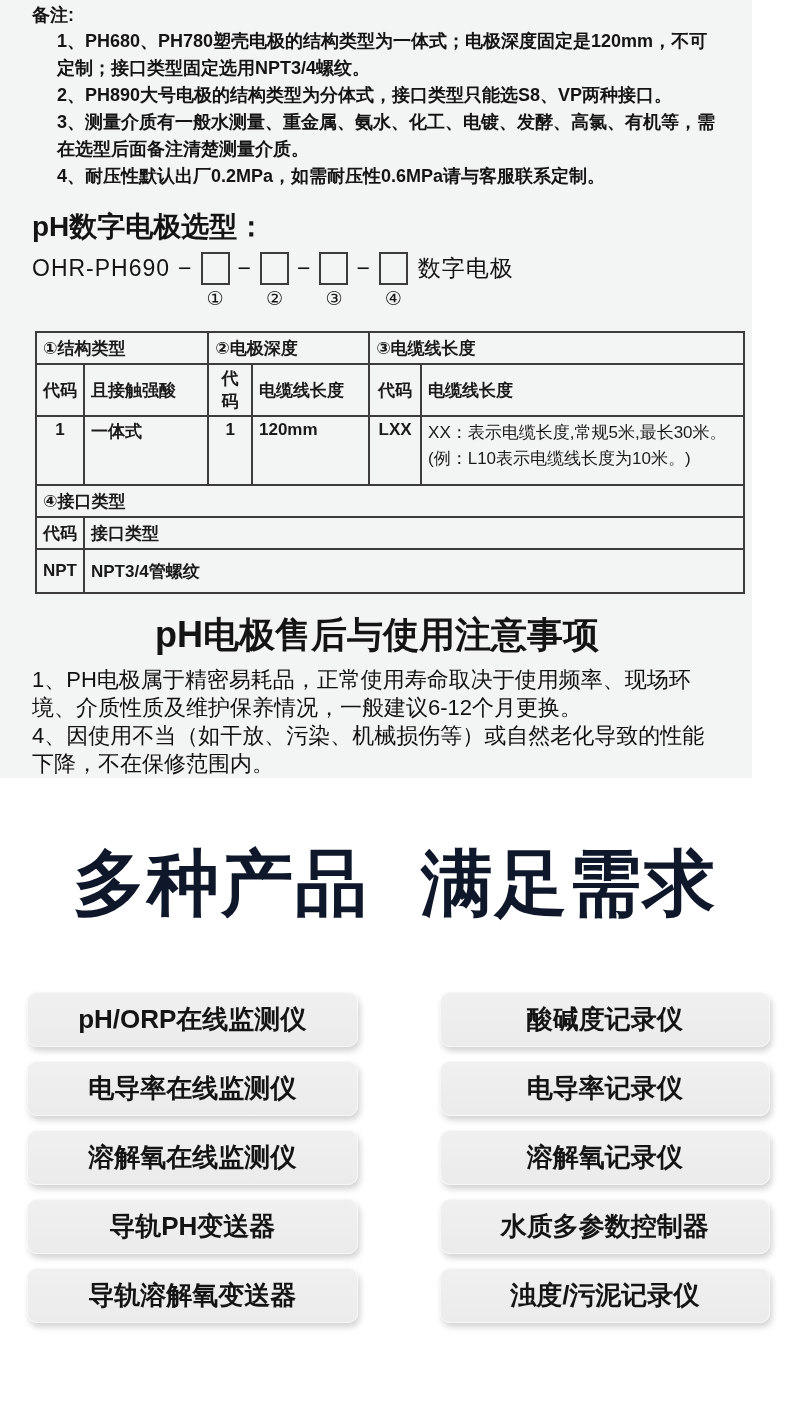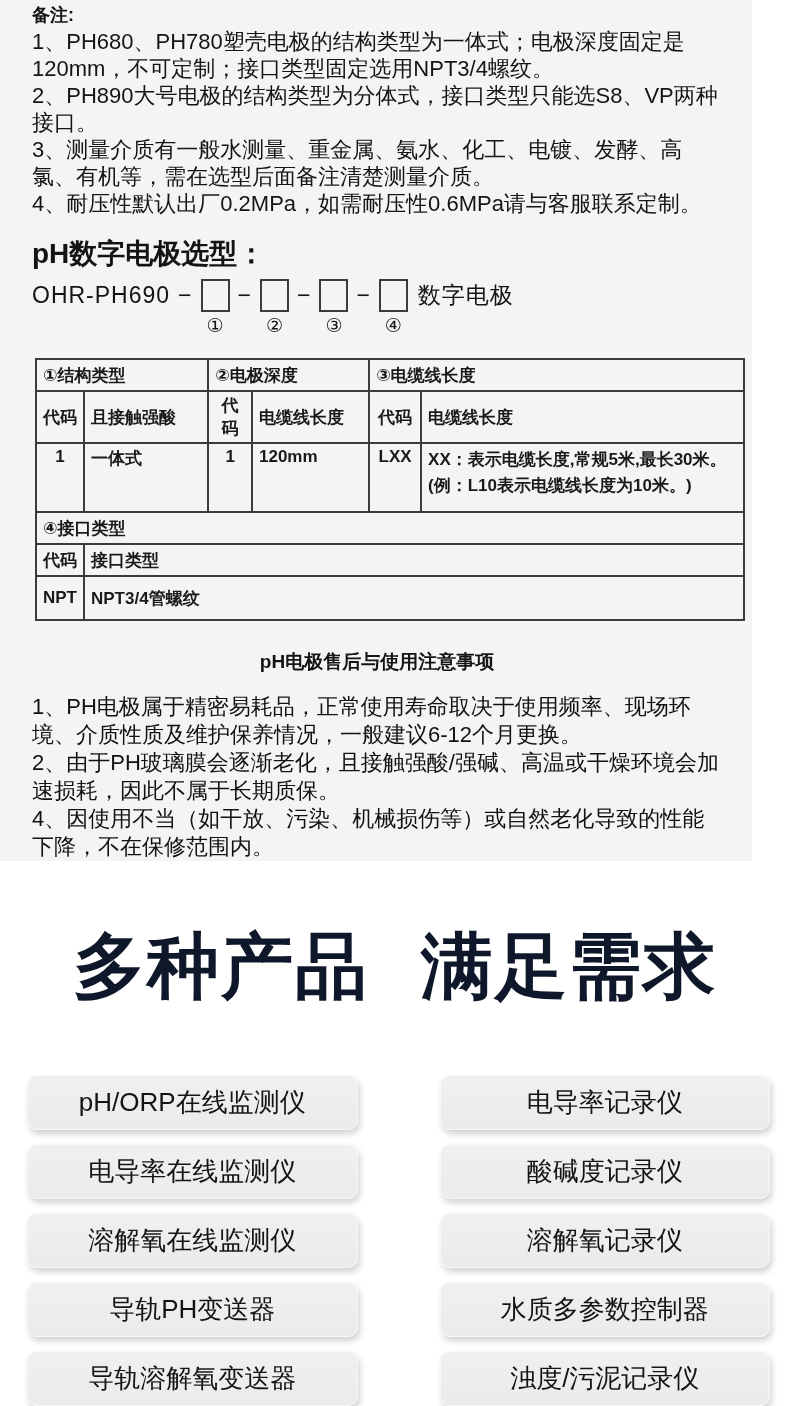--- a/index.html
+++ b/index.html
@@ -11,21 +11,21 @@
     overflow:hidden;
   }
   .top-section {
     box-sizing:border-box;
     width:752px; min-height:737px;
     background:#f3f4f4;
     padding:2px 30px 0 32px;
   }
   
   .notes-title { font-size:18px; font-weight:700; line-height:26px; }
-  .note-item  { font-size:22px; font-weight:400; line-height:27px; }
+  .note-item  { font-size:18px; font-weight:700; line-height:27px;margin-left:25px; }
   
   .sel-heading { font-size:28px; font-weight:700; margin-top:22px; line-height:30px; }
   .model-line {
     display:flex; align-items:center;
     margin-top:10px; padding-bottom:30px;
     font-size:23px; font-weight:500; letter-spacing:1px;
   }
   .model-prefix { white-space:nowrap; }
   .dash { margin:0 8px; font-weight:500; }
   .slot { position:relative; display:inline-block; }
@@ -44,24 +44,24 @@
   }
   table.spec th, table.spec td {
     border:2px solid #3c3c3c;
     padding:2px 6px;
     text-align:left; vertical-align:middle;
   }
   table.spec .c { text-align:center; }
   table.spec .grp { height:26px; }
   table.spec .sub { height:26px; }
   table.spec .data-row td { height:62px; vertical-align:top; padding-top:3px; }
-  table.spec .cable-cell { font-weight:700; line-height:26px; }
+  table.spec .cable-cell { font-weight:400; line-height:26px; }
   table.spec .s4-row td { height:38px; }
   
-  .aftersale-title { text-align:center; font-size:19px; font-weight:600; margin-top:24px; line-height:34px; }
+  .aftersale-title { text-align:center; font-size:36px; font-weight:600; margin-top:24px; line-height:34px; }
   .aftersale-item { font-size:22px; font-weight:400; line-height:28px; color:#111; }
   .aftersale-list { margin-top:14px; }
   
   .bottom-section { box-sizing:border-box; width:790px; height:669px; background:#ffffff; padding-top:62px; }
   .big-heading {
     text-align:center;
     font-size:72px; font-weight:900;
     color:#0f172a; letter-spacing:2px;
     line-height:86px;
     white-space:nowrap;
@@ -72,21 +72,21 @@
     padding:0 20px 0 27px;
     margin-top:66px;
   }
   .pcol { flex:1; display:flex; flex-direction:column; gap:14px; }
   .pbtn {
     height:55px; border-radius:10px;
     background:linear-gradient(180deg,#f0f0f0 0%,#ebebeb 100%);
     border:1px solid #f7f7f7;
     box-shadow:2px 4px 6px rgba(0,0,0,0.18);
     display:flex; align-items:center; justify-content:center;
-    font-size:26px; font-weight:400; color:#141414;
+    font-size:26px; font-weight:700; color:#141414;
     cursor:pointer;
     box-sizing:border-box;
   }
 </style>
 </head>
 <body>
 
 <div class="top-section">
 
   <div class="notes-title">备注:</div>
@@ -168,42 +168,41 @@
       <tr class="s4-row">
         <td class="c">NPT</td>
         <td colspan="5">NPT3/4管螺纹</td>
       </tr>
     </tbody>
   </table>
 
   <div class="aftersale-title">pH电极售后与使用注意事项</div>
   <div class="aftersale-list">
     <div class="aftersale-item">1、PH电极属于精密易耗品，正常使用寿命取决于使用频率、现场环境、介质性质及维护保养情况，一般建议6-12个月更换。</div>
-    <div class="aftersale-item">2、由于PH玻璃膜会逐渐老化，且接触强酸/强碱、高温或干燥环境会加速损耗，因此不属于长期质保。</div>
     <div class="aftersale-item">4、因使用不当（如干放、污染、机械损伤等）或自然老化导致的性能下降，不在保修范围内。</div>
   </div>
 
 </div>
 
 <div class="bottom-section">
   <div class="big-heading">
     <span class="part1">多种产品</span><span>满足需求</span>
   </div>
 
   <div class="products">
     <div class="pcol">
       <div class="pbtn">pH/ORP在线监测仪</div>
       <div class="pbtn">电导率在线监测仪</div>
       <div class="pbtn">溶解氧在线监测仪</div>
       <div class="pbtn">导轨PH变送器</div>
       <div class="pbtn">导轨溶解氧变送器</div>
 
     </div>
     <div class="pcol">
+      <div class="pbtn">酸碱度记录仪</div>
       <div class="pbtn">电导率记录仪</div>
-      <div class="pbtn">酸碱度记录仪</div>
       <div class="pbtn">溶解氧记录仪</div>
       <div class="pbtn">水质多参数控制器</div>
       <div class="pbtn">浊度/污泥记录仪</div>
 
     </div>
   </div>
 </div>
 
 </body></html>

